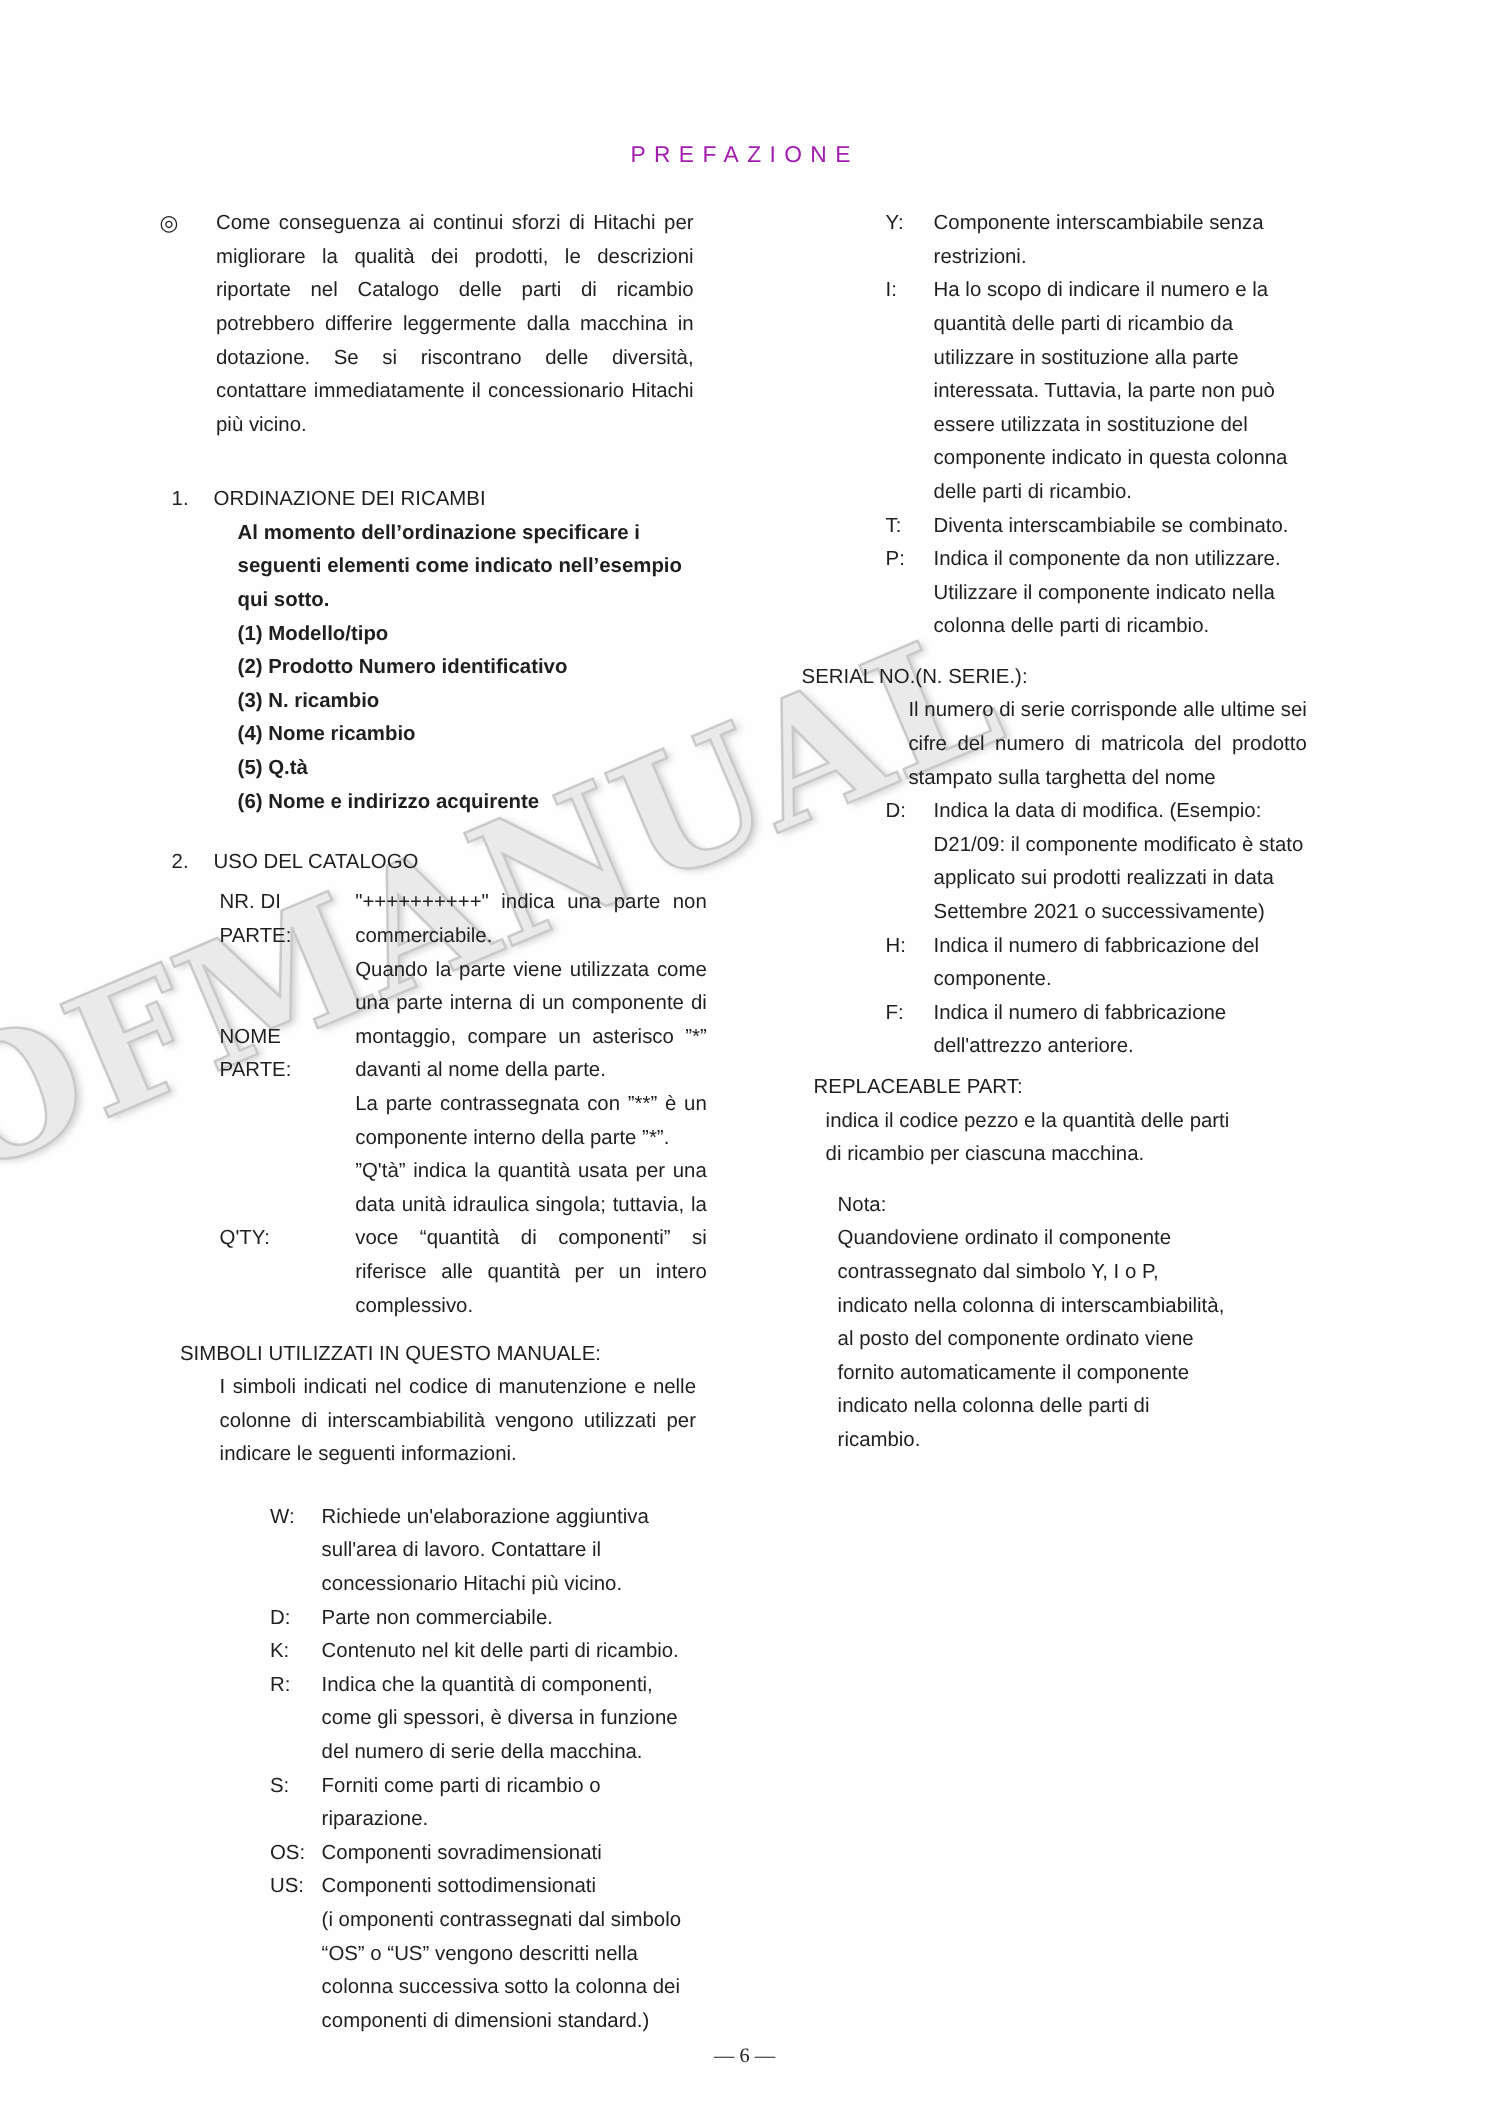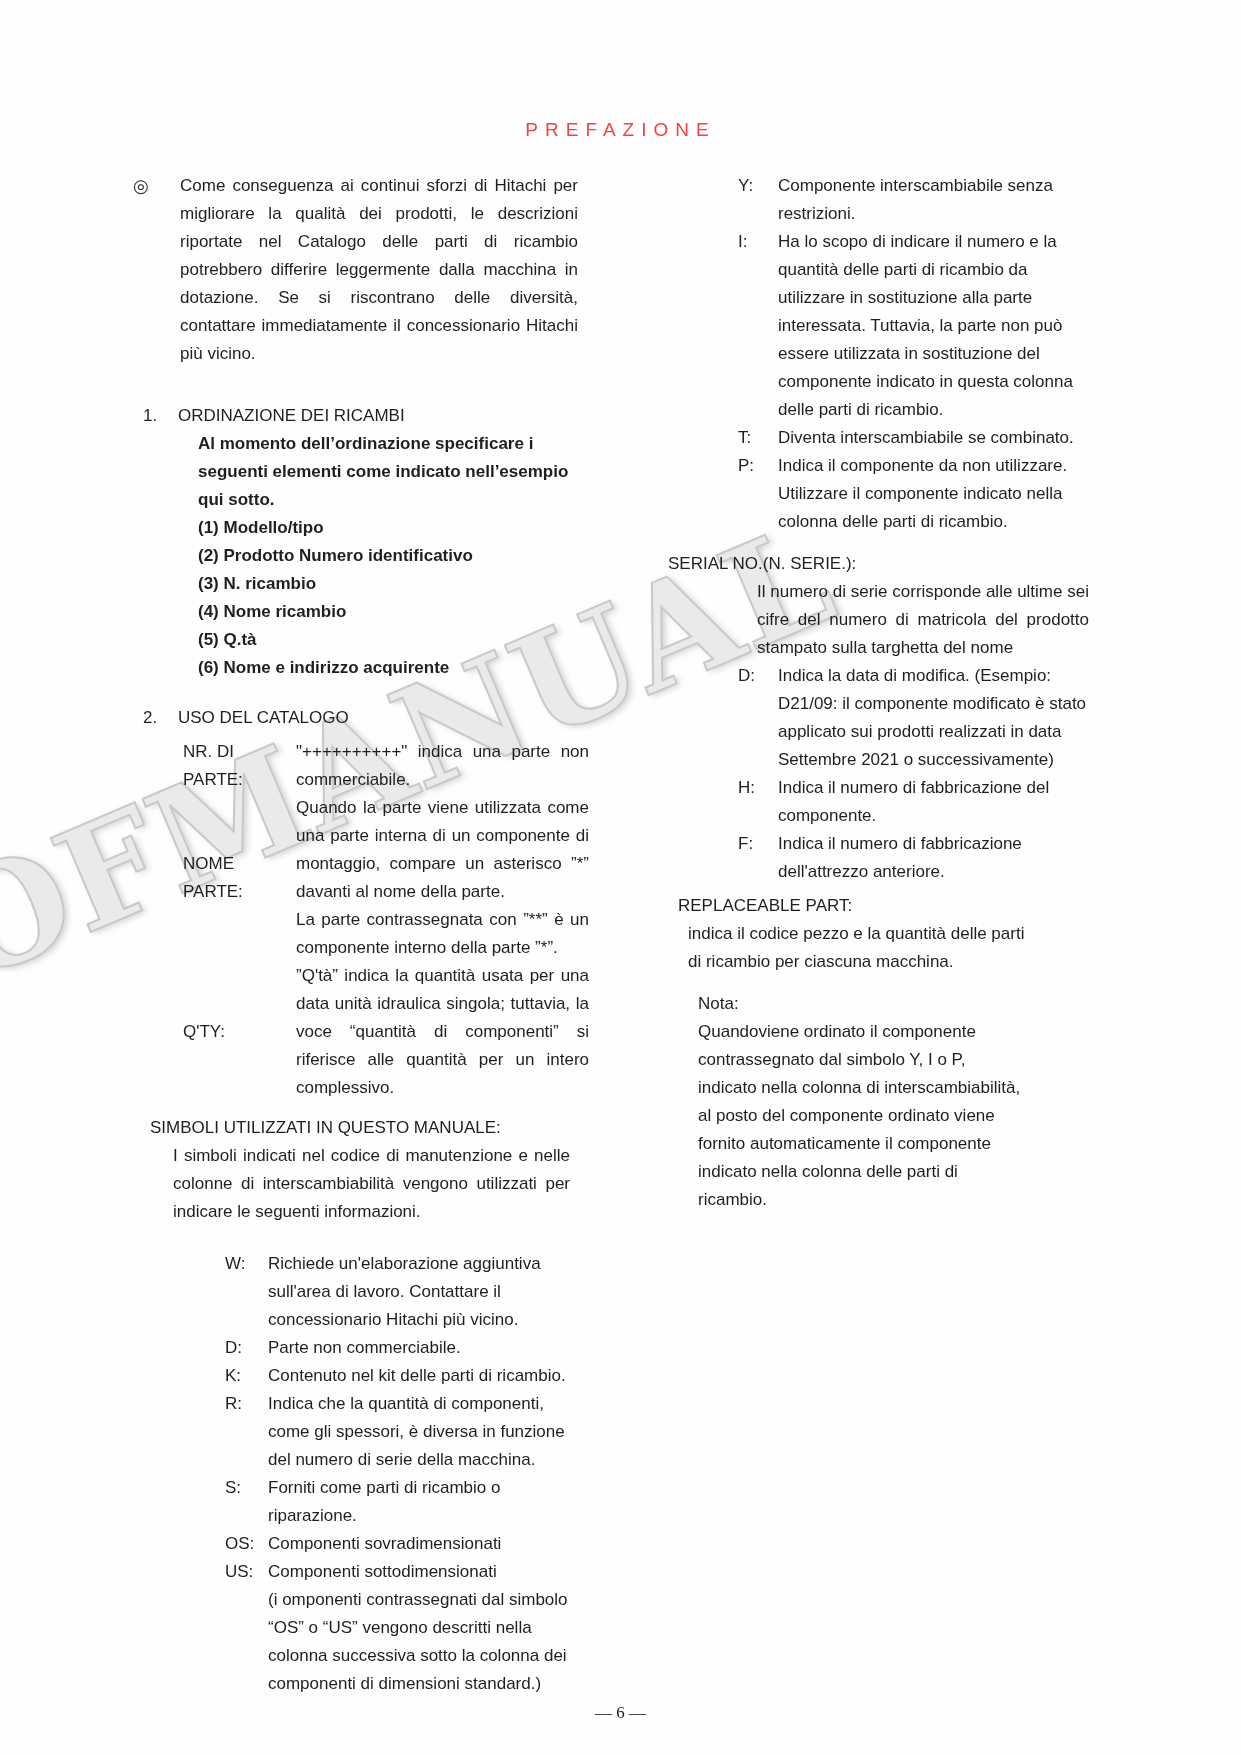--- a/index.html
+++ b/index.html
@@ -19,21 +19,21 @@
     font-weight:700;font-size:140px;line-height:140px;letter-spacing:1px;
     color:#eaeaea;
     -webkit-text-stroke:2px #c9c9c9;
     text-shadow:3px 3px 6px rgba(110,110,110,0.30), -1px -1px 0 #f7f7f7;
     white-space:nowrap;
     user-select:none;
   }
   .content{position:relative;z-index:1;}
   .title{
     position:absolute;top:116px;left:0;width:100%;
-    text-align:center;font-size:19px;letter-spacing:7px;color:#ef4444;
+    text-align:center;font-size:19px;letter-spacing:7px;color:#a21caf;
   }
   .col{position:absolute;}
   .col-left{left:133px;top:172px;width:462px;}
   .col-right{left:668px;top:172px;width:452px;}
 
   .just{text-align:justify;}
   p{margin:0;}
 
   
   .intro{display:flex;}
@@ -48,21 +48,21 @@
   .sec-body{margin-left:65px;font-weight:bold;}
 
   
   .def-list{margin-left:50px;margin-top:6px;}
   .def-row{display:flex;align-items:center;}
   .def-row .def-label{flex:none;width:113px;}
   .def-row .def-text{width:293px;}
 
   
   .simboli-head{margin-left:17px;margin-top:12px;}
-  .simboli-body{margin-left:40px;width:397px;}
+  .simboli-body{margin-left:50px;width:397px;}
 
   
   .sym-list{margin-top:24px;}
   .sym-row{display:flex;align-items:flex-start;}
   .col-left  .sym-row{margin-left:92px;}
   .col-left  .sym-row .sym-label{flex:none;width:43px;}
   .col-left  .sym-row .sym-text{width:312px;}
   .col-right .sym-row{margin-left:70px;}
   .col-right .sym-row .sym-label{flex:none;width:40px;}
   .col-right .sym-row .sym-text{width:320px;}

